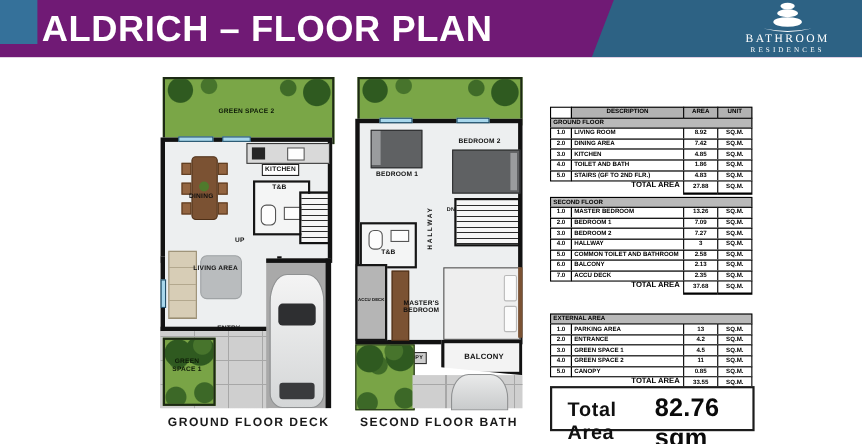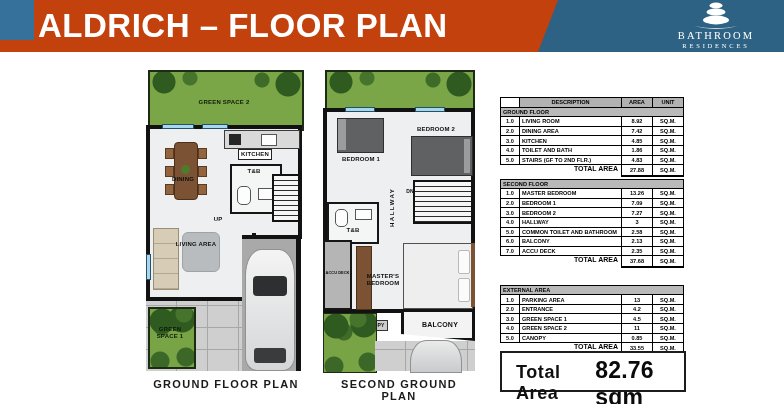--- a/index.html
+++ b/index.html
@@ -1,20 +1,20 @@
 <!DOCTYPE html>
 <html><head>
 <meta charset="utf-8">
 <style>
   html,body{margin:0;padding:0;background:#fff;}
   #canvas{position:relative;width:784px;height:404px;background:#fff;overflow:hidden;
           font-family:"Liberation Sans",sans-serif;}
 
   
-  .banner{position:absolute;left:0;top:0;width:784px;height:52px;background:#c2410c;}
+  .banner{position:absolute;left:0;top:0;width:784px;height:52px;background:#701a75;}
   .banner-dark{position:absolute;left:538px;top:0;width:246px;height:52px;background:#2d6284;
                clip-path:polygon(20px 0,100% 0,100% 100%,0 100%);}
   .corner-sq{position:absolute;left:0;top:0;width:34px;height:40px;background:#35719a;}
   .banner-title{position:absolute;left:38px;top:4px;height:44px;display:flex;align-items:center;
                 color:#fff;font-size:33px;font-weight:800;letter-spacing:.5px;}
   .logo{position:absolute;left:650px;top:1px;width:132px;text-align:center;color:#fff;}
   .logo svg{display:block;margin:0 auto;}
   .logo-name{font-family:"Liberation Serif",serif;font-size:10.5px;letter-spacing:2.2px;margin-top:-1px;}
   .logo-sub{font-family:"Liberation Serif",serif;font-size:6.5px;letter-spacing:2.8px;margin-top:1px;}
 
@@ -164,21 +164,21 @@
     <div class="abs green" style="left:2px;top:239px;width:44px;height:58px;"></div>
     <div class="lbl" style="left:2px;top:258px;width:44px;color:#0d1a08;">GREEN SPACE 1</div>
 
     <div class="abs carport" style="left:96px;top:167px;width:59px;height:136px;box-sizing:border-box;"></div>
     <div class="lbl" style="left:100px;top:200px;width:52px;">CARPORT</div>
     <div class="abs car" style="left:99px;top:181px;width:48px;height:120px;">
       <div class="shield"></div>
         <div class="rear"></div>
     </div>
   </div>
-  <div class="caption" style="left:146px;top:378px;width:160px;">GROUND FLOOR PLAN</div>
+  <div class="caption" style="left:146px;top:378px;width:160px;">GROUND FLOOR DECK</div>
 
   <div class="plan" style="left:323px;top:68px;width:152px;height:303px;">
 
     <div class="abs green2" style="left:2px;top:2px;width:146px;height:40px;"></div>
 
     <div class="abs floor" style="left:0px;top:40px;width:152px;height:205px;box-sizing:border-box;"></div>
 
     <div class="abs window" style="left:22px;top:39px;width:28px;"></div>
     <div class="abs window" style="left:92px;top:39px;width:28px;"></div>
 
@@ -215,21 +215,21 @@
 
     <div class="lbl chip-gray" style="left:36px;top:252px;font-size:5px;">CANOPY</div>
 
     <div class="abs" style="left:78px;top:241px;width:74px;height:32px;background:#f3f3f3;border:3px solid #121212;box-sizing:border-box;clip-path:polygon(0 0,100% 0,100% 100%,0 78%);"></div>
     <div class="lbl" style="left:92px;top:254px;width:50px;font-size:7px;">BALCONY</div>
 
     <div class="abs green" style="left:0px;top:245px;width:52px;height:58px;border-width:1px;"></div>
     <div class="abs pave" style="left:52px;top:273px;width:100px;height:30px;"></div>
     <div class="abs car-front" style="left:87px;top:272px;width:50px;height:31px;"></div>
   </div>
-  <div class="caption" style="left:323px;top:378px;width:152px;">SECOND GROUND PLAN</div>
+  <div class="caption" style="left:323px;top:378px;width:152px;">SECOND FLOOR BATH</div>
 
   <div class="area-table">
       <div class="trow">
         <div class="tcell blankcell"></div>
         <div class="tcell hdr">DESCRIPTION</div>
         <div class="tcell hdr">AREA</div>
         <div class="tcell hdr">UNIT</div>
       </div>
       <div class="tband" style="margin-top: -1px;">GROUND FLOOR</div>
       <div class="trow">

